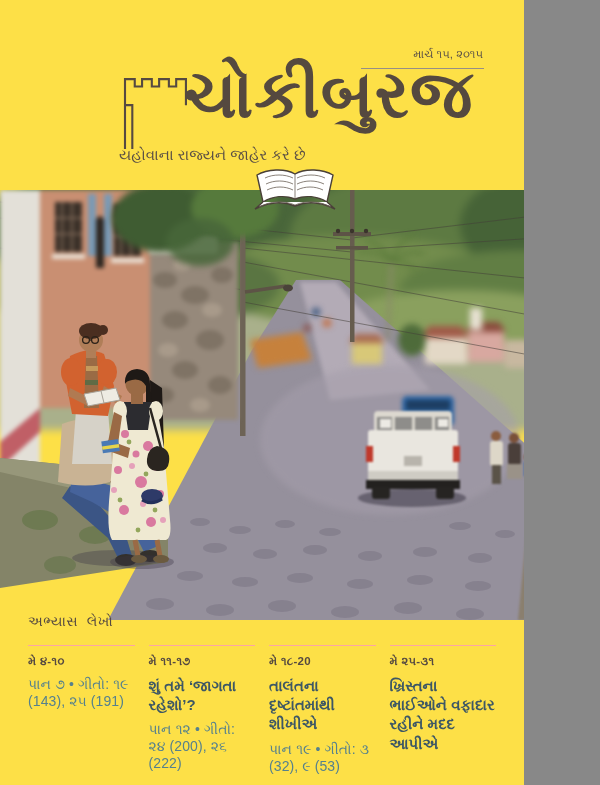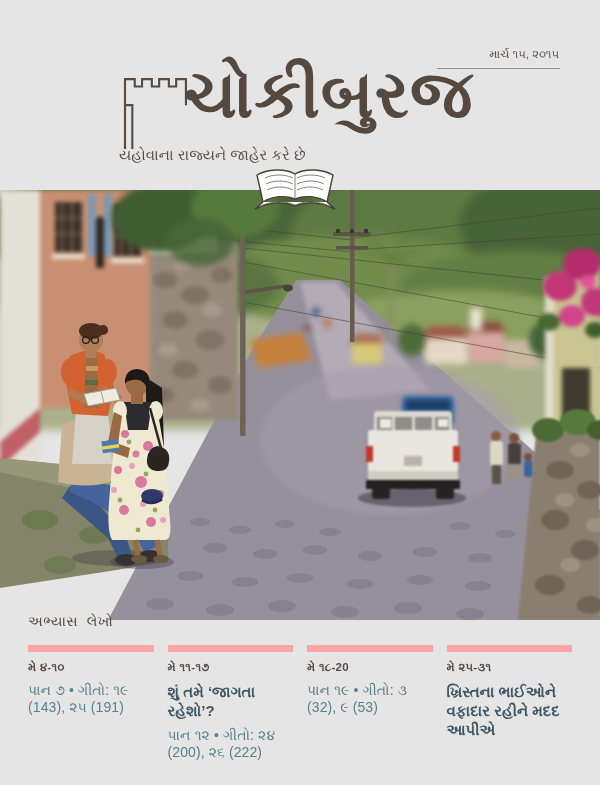--- a/index.html
+++ b/index.html
@@ -1,37 +1,37 @@
 <!DOCTYPE html>
 <html><head>
 <meta charset="utf-8">
 <style>
   html,body{margin:0;padding:0;background:#888;}
-  .page{position:relative;width:600px;height:785px;background:#e5e5e5;overflow:hidden;
+  .page{position:relative;width:524px;height:785px;background:#fde047;overflow:hidden;
         font-family:"Liberation Sans","DejaVu Sans",sans-serif;}
   
   .issue-date{position:absolute;top:48px;right:40px;min-width:122px;text-align:right;
         font-size:11.5px;color:#5a5047;padding:0 1px 7px 0;border-bottom:1px solid #978f85;}
   .brand{position:absolute;left:112px;top:58px;display:flex;align-items:flex-start;}
   .tower{width:78px;height:104px;flex:0 0 auto;}
   .title{margin:2px 0 0 -6px;font-size:66px;line-height:1.05;font-weight:700;color:#55493f;
         font-family:"Liberation Serif","DejaVu Serif",serif;letter-spacing:1px;}
   .subtitle{position:absolute;left:119px;top:146px;font-size:15px;color:#5a4f45;}
   
   .book-badge{position:absolute;left:251px;top:166px;width:88px;height:50px;z-index:6;}
   
   .photo{position:absolute;left:0;top:190px;width:600px;height:430px;margin:0;z-index:1;}
   .photo svg{display:block;width:600px;height:430px;}
   .b4{filter:blur(4px);} .b3{filter:blur(3px);} .b2{filter:blur(2px);}
   .b1{filter:blur(1.2px);} .b05{filter:blur(0.6px);}
   
   .articles{position:absolute;left:28px;right:28px;top:614px;z-index:2;}
   .articles h2{margin:0 0 15px 0;font-size:14px;font-weight:500;color:#564a41;letter-spacing:.4px;font-family:Liberation Mono, monospace;}
   .grid{display:grid;grid-template-columns:repeat(4,1fr);column-gap:14px;}
-  .grid article{border-top:7px solid #fca5a5;padding-top:9px;}
+  .grid article{border-top:1px solid #fca5a5;padding-top:9px;}
   .adate{font-size:11.5px;font-weight:700;color:#564a41;margin-bottom:8px;letter-spacing:.3px;}
   .atitle{font-size:15px;font-weight:700;color:#3d5765;line-height:1.28;margin-bottom:7px;}
   .ainfo{font-size:14px;color:#56818d;letter-spacing:.1px;}
 </style>
 </head>
 <body>
 
 <div class="page">
 
   <div class="issue-date"><span>માર્ચ ૧૫, ૨૦૧૫</span></div>
@@ -385,20 +385,21 @@
       </article>
 
       <article>
         <div class="adate">મે ૧૧-૧૭</div>
         <div class="atitle">શું તમે ‘જાગતા રહેશો’?</div>
         <div class="ainfo">પાન ૧૨ • ગીતો: ૨૪ (200), ૨૬ (222)</div>
       </article>
 
       <article>
         <div class="adate">મે ૧૮-20</div>
+        <div class="atitle">તાલંતના દૃષ્ટાંતમાંથી શીખીએ</div>
         <div class="ainfo">પાન ૧૯ • ગીતો: ૩ (32), ૯ (53)</div>
       </article>
 
       <article>
         <div class="adate">મે ૨૫-૩૧</div>
         <div class="atitle">ખ્રિસ્તના ભાઈઓને વફાદાર રહીને મદદ આપીએ</div>
       </article>
 
     </div>
   </section>

